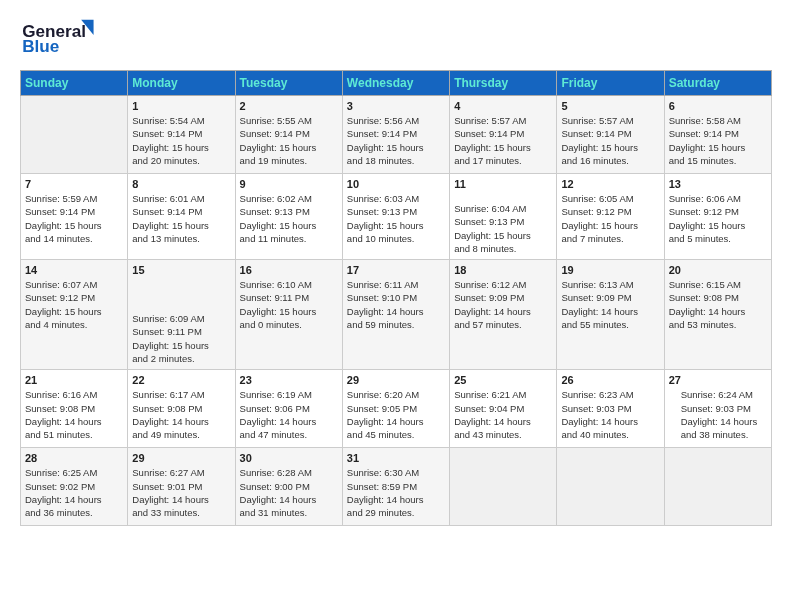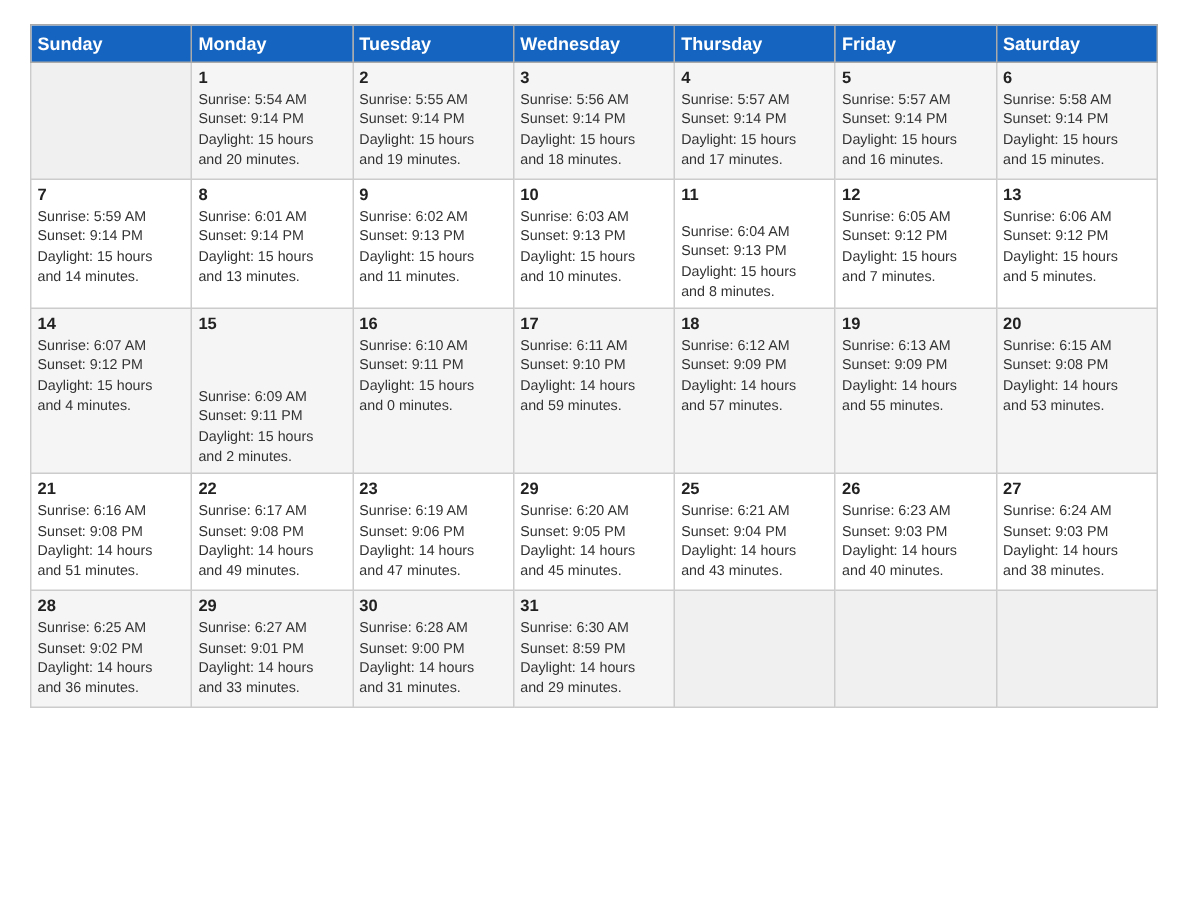--- a/index.html
+++ b/index.html
@@ -41,21 +41,21 @@
       font-size: 15px;
       color: #444;
     }
     table {
       width: 100%;
       border-collapse: collapse;
       table-layout: fixed;
     }
     thead tr th {
       background-color: #1565c0;
-      color: #ffffff;
+      color: #5eead4;
       font-size: 12px;
       font-weight: bold;
       padding: 5px 4px;
       text-align: left;
       border: 1px solid #aaa;
     }
     tbody tr td {
       border: 1px solid #ccc;
       vertical-align: top;
       padding: 4px 4px;
@@ -83,20 +83,34 @@
       background-color: #fff;
     }
     tbody tr td.empty-cell {
       background-color: #f0f0f0;
     }
   </style>
 </head>
 <body>
 
 <div class="page">
+  <div class="header">
+
+    <div class="logo-wrapper">
+      <svg class="logo-svg" viewBox="0 0 90 42" xmlns="http://www.w3.org/2000/svg">
+        <text x="0" y="22" font-family="Arial" font-size="18" font-weight="bold" fill="#1a1a2e">General</text>
+        <text x="0" y="38" font-family="Arial" font-size="18" font-weight="bold" fill="#1565c0">Blue</text>
+        <polygon points="62,4 75,4 75,20" fill="#1565c0"></polygon>
+      </svg>
+    </div>
+    <div class="title-block">
+      <div class="month-title"></div>
+      <div class="subtitle"></div>
+    </div>
+  </div>
 
   <table>
     <thead>
       <tr>
 
       <th>Sunday</th>
           <th>Monday</th>
           <th>Tuesday</th>
           <th>Wednesday</th>
           <th>Thursday</th>
@@ -290,21 +304,21 @@
           </td>
           <td>
             <div class="day-number">26</div>
             <div class="day-info" style="white-space: pre-line;">Sunrise: 6:23 AM
 Sunset: 9:03 PM
 Daylight: 14 hours
 and 40 minutes.</div>
           </td>
           <td>
             <div class="day-number">27</div>
-            <div class="day-info" style="white-space: pre-line;">Sunrise: 6:24 AM
+            <div class="day-info" style="white-space: pre-line; margin-left: 12px;">Sunrise: 6:24 AM
 Sunset: 9:03 PM
 Daylight: 14 hours
 and 38 minutes.</div>
           </td>
         </tr>
         <tr>
           <td>
             <div class="day-number">28</div>
             <div class="day-info" style="white-space: pre-line;">Sunrise: 6:25 AM
 Sunset: 9:02 PM

